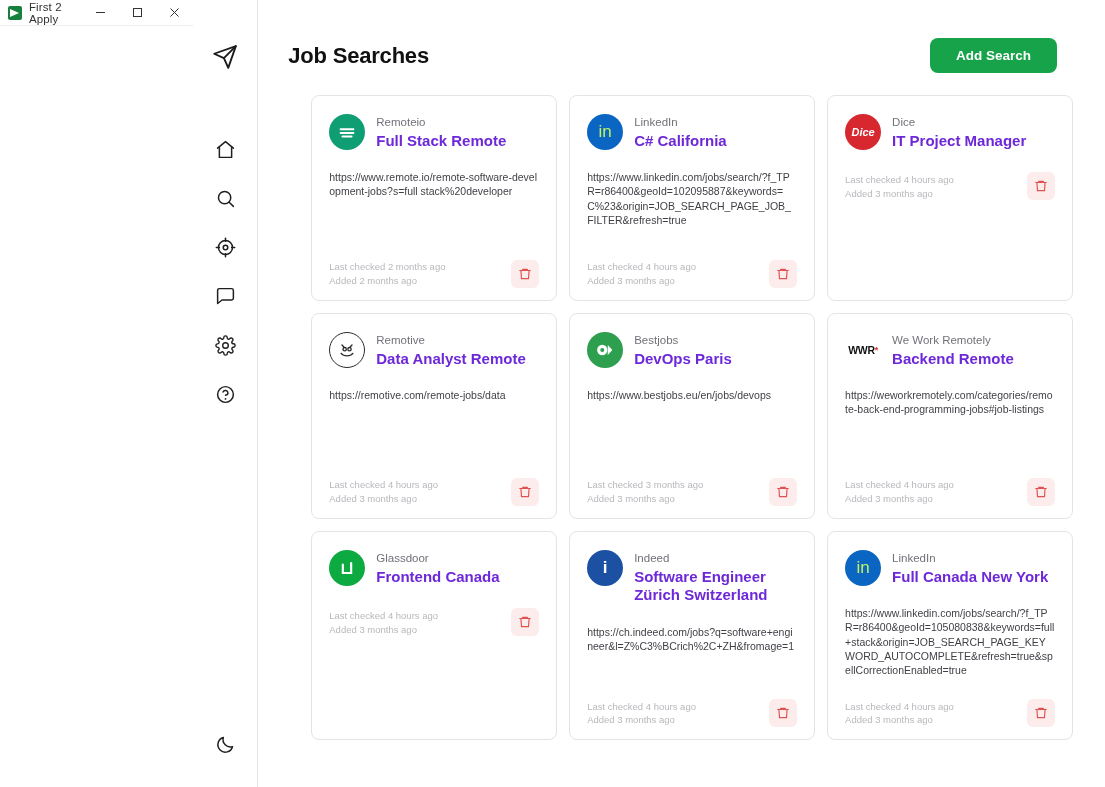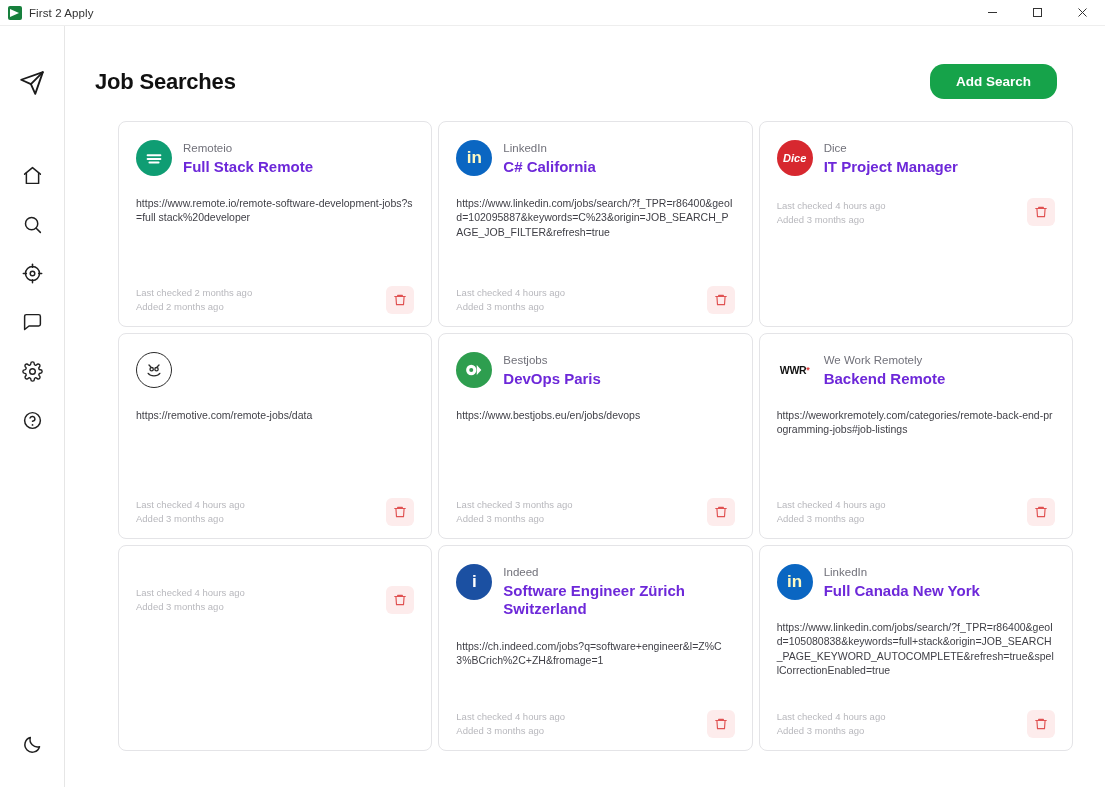--- a/index.html
+++ b/index.html
@@ -5,21 +5,21 @@
   * { box-sizing: border-box; margin: 0; padding: 0; }
   html, body {
     width: 1105px; height: 787px;
     font-family: "Liberation Sans", sans-serif;
     background: #ffffff;
     overflow: hidden;
   }
   #app {
     position: relative;
     width: 1105px; height: 787px;
-    display: flex; flex-direction: column;
+    display: flex; flex-direction: row;
     background: #ffffff;
   }
 
   
   .titlebar {
     height: 26px;
     display: flex; align-items: center;
     background: #ffffff;
     border-bottom: 1px solid #eeeeee;
     flex: 0 0 26px;
@@ -95,30 +95,30 @@
   .page-title {
     font-size: 22px; font-weight: bold; color: #111111;
     letter-spacing: -0.2px;
   }
   .add-search-btn {
     background: #16a34a;
     color: #ffffff;
     font-size: 13.5px;
     font-weight: bold;
     border: none;
-    border-radius: 14px;
+    border-radius: 8px;
     padding: 10px 26px;
     cursor: pointer;
     font-family: "Liberation Sans", sans-serif;
   }
 
   .grid {
     display: grid;
     grid-template-columns: repeat(3, 1fr);
-    gap: 6px;
+    gap: 12px;
     padding-left: 23px;
   }
   .card {
     border: 1px solid #e4e4e7;
     border-radius: 8px;
     background: #ffffff;
     padding: 18px 17px 12px 17px;
     display: flex; flex-direction: column;
     min-height: 206px;
   }
@@ -154,21 +154,21 @@
     background: #fdecec;
     border: none;
     display: flex; align-items: center; justify-content: center;
     color: #e05252;
     cursor: pointer;
     flex: 0 0 28px;
   }
 
   
   .lg-remoteio { background: #0f9d73; }
-  .lg-linkedin { background: #0a66c2; color: #fef9c3; font-weight: bold; font-size: 17px; }
+  .lg-linkedin { background: #0a66c2; color: #bef264; font-weight: normal; font-size: 17px; }
   .lg-dice { background: #d7282f; color: #fff; font-weight: bold; font-size: 11px; font-style: italic; }
   .lg-remotive { background: #ffffff; border: 1.5px solid #2b2b2b; color: #2b2b2b; }
   .lg-bestjobs { background: #2e9e4f; color: #fff; }
   .lg-wwr { background: #ffffff; color: #111; font-weight: bold; font-size: 10.5px; letter-spacing: -0.3px; }
   .lg-glassdoor { background: #0caa41; color: #fff; font-weight: bold; font-size: 18px; }
   .lg-indeed { background: #1b50a2; color: #fff; font-weight: bold; font-size: 17px; }
   .wwr-star { color: #d33; font-size: 9px; vertical-align: super; }
 </style>
 </head>
 <body>
@@ -352,20 +352,24 @@
           <div class="card-head">
             <div class="site-logo lg-remotive">
               <svg width="20" height="20" viewBox="0 0 24 24" fill="none" stroke="currentColor" stroke-width="1.6" stroke-linecap="round">
                 <circle cx="9.2" cy="11" r="2"></circle>
                   <circle cx="15" cy="11" r="2"></circle>
                 <path d="M5 16c1.5 2 4 3 7 3s5.5-1 7-3"></path>
                 <path d="M6 6l2 2"></path>
                   <path d="M18 6l-2 2"></path>
               </svg>
             </div>
+            <div class="card-titles">
+              <div class="site-name">Remotive</div>
+              <div class="search-title">Data Analyst Remote</div>
+            </div>
           </div>
           <div class="card-url">https://remotive.com/remote-jobs/data</div>
           <div class="card-foot">
             <div class="meta">
               <div>Last checked 4 hours ago</div>
               <div>Added 3 months ago</div>
             </div>
             <button class="delete-btn">
               <svg width="14" height="14" viewBox="0 0 24 24" fill="none" stroke="currentColor" stroke-width="2" stroke-linecap="round" stroke-linejoin="round">
                 <path d="M3 6h18"></path>
@@ -424,20 +428,32 @@
               <svg width="14" height="14" viewBox="0 0 24 24" fill="none" stroke="currentColor" stroke-width="2" stroke-linecap="round" stroke-linejoin="round">
                 <path d="M3 6h18"></path>
                   <path d="M8 6V4h8v2"></path>
                   <path d="M5 6l1 14h12l1-14"></path>
               </svg>
             </button>
           </div>
         </div>
 
         <div class="card">
+          <div class="card-head">
+            <div class="site-logo lg-glassdoor">
+              <svg width="20" height="20" viewBox="0 0 24 24" fill="none" stroke="#ffffff" stroke-width="2.6" stroke-linecap="round">
+                <path d="M17 6v12H7"></path>
+                  <path d="M7 18V8"></path>
+              </svg>
+            </div>
+            <div class="card-titles">
+              <div class="site-name">Glassdoor</div>
+              <div class="search-title">Frontend Canada</div>
+            </div>
+          </div>
           <div class="card-foot">
             <div class="meta">
               <div>Last checked 4 hours ago</div>
               <div>Added 3 months ago</div>
             </div>
             <button class="delete-btn">
               <svg width="14" height="14" viewBox="0 0 24 24" fill="none" stroke="currentColor" stroke-width="2" stroke-linecap="round" stroke-linejoin="round">
                 <path d="M3 6h18"></path>
                   <path d="M8 6V4h8v2"></path>
                   <path d="M5 6l1 14h12l1-14"></path>

